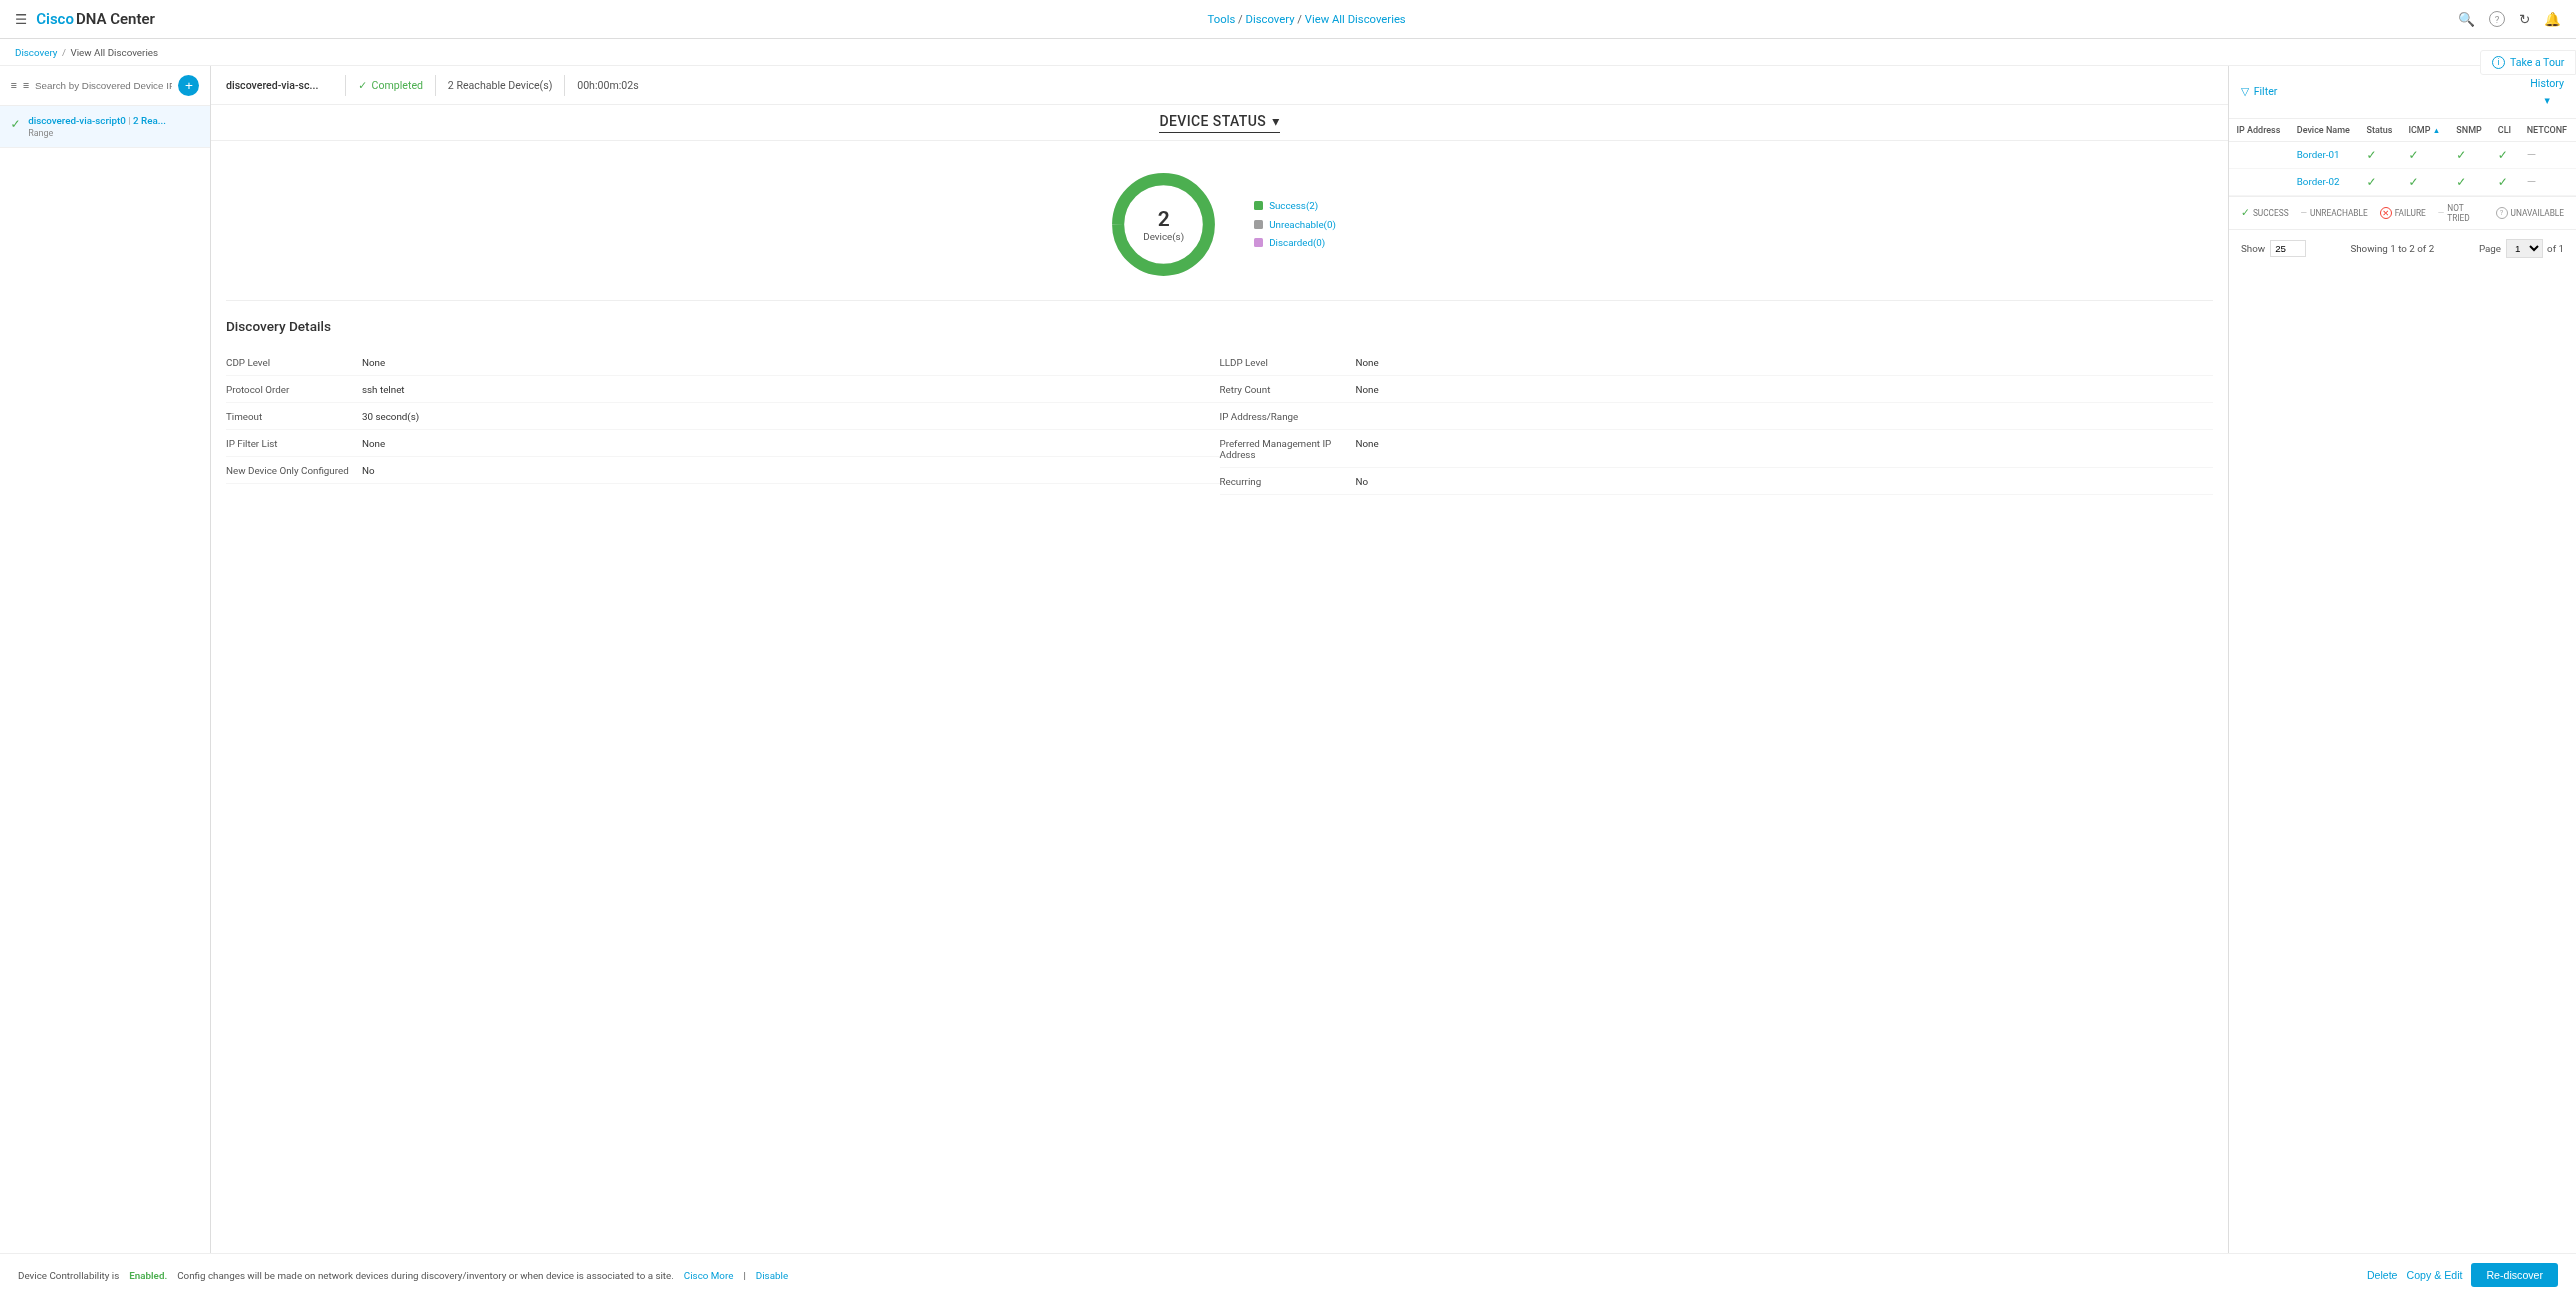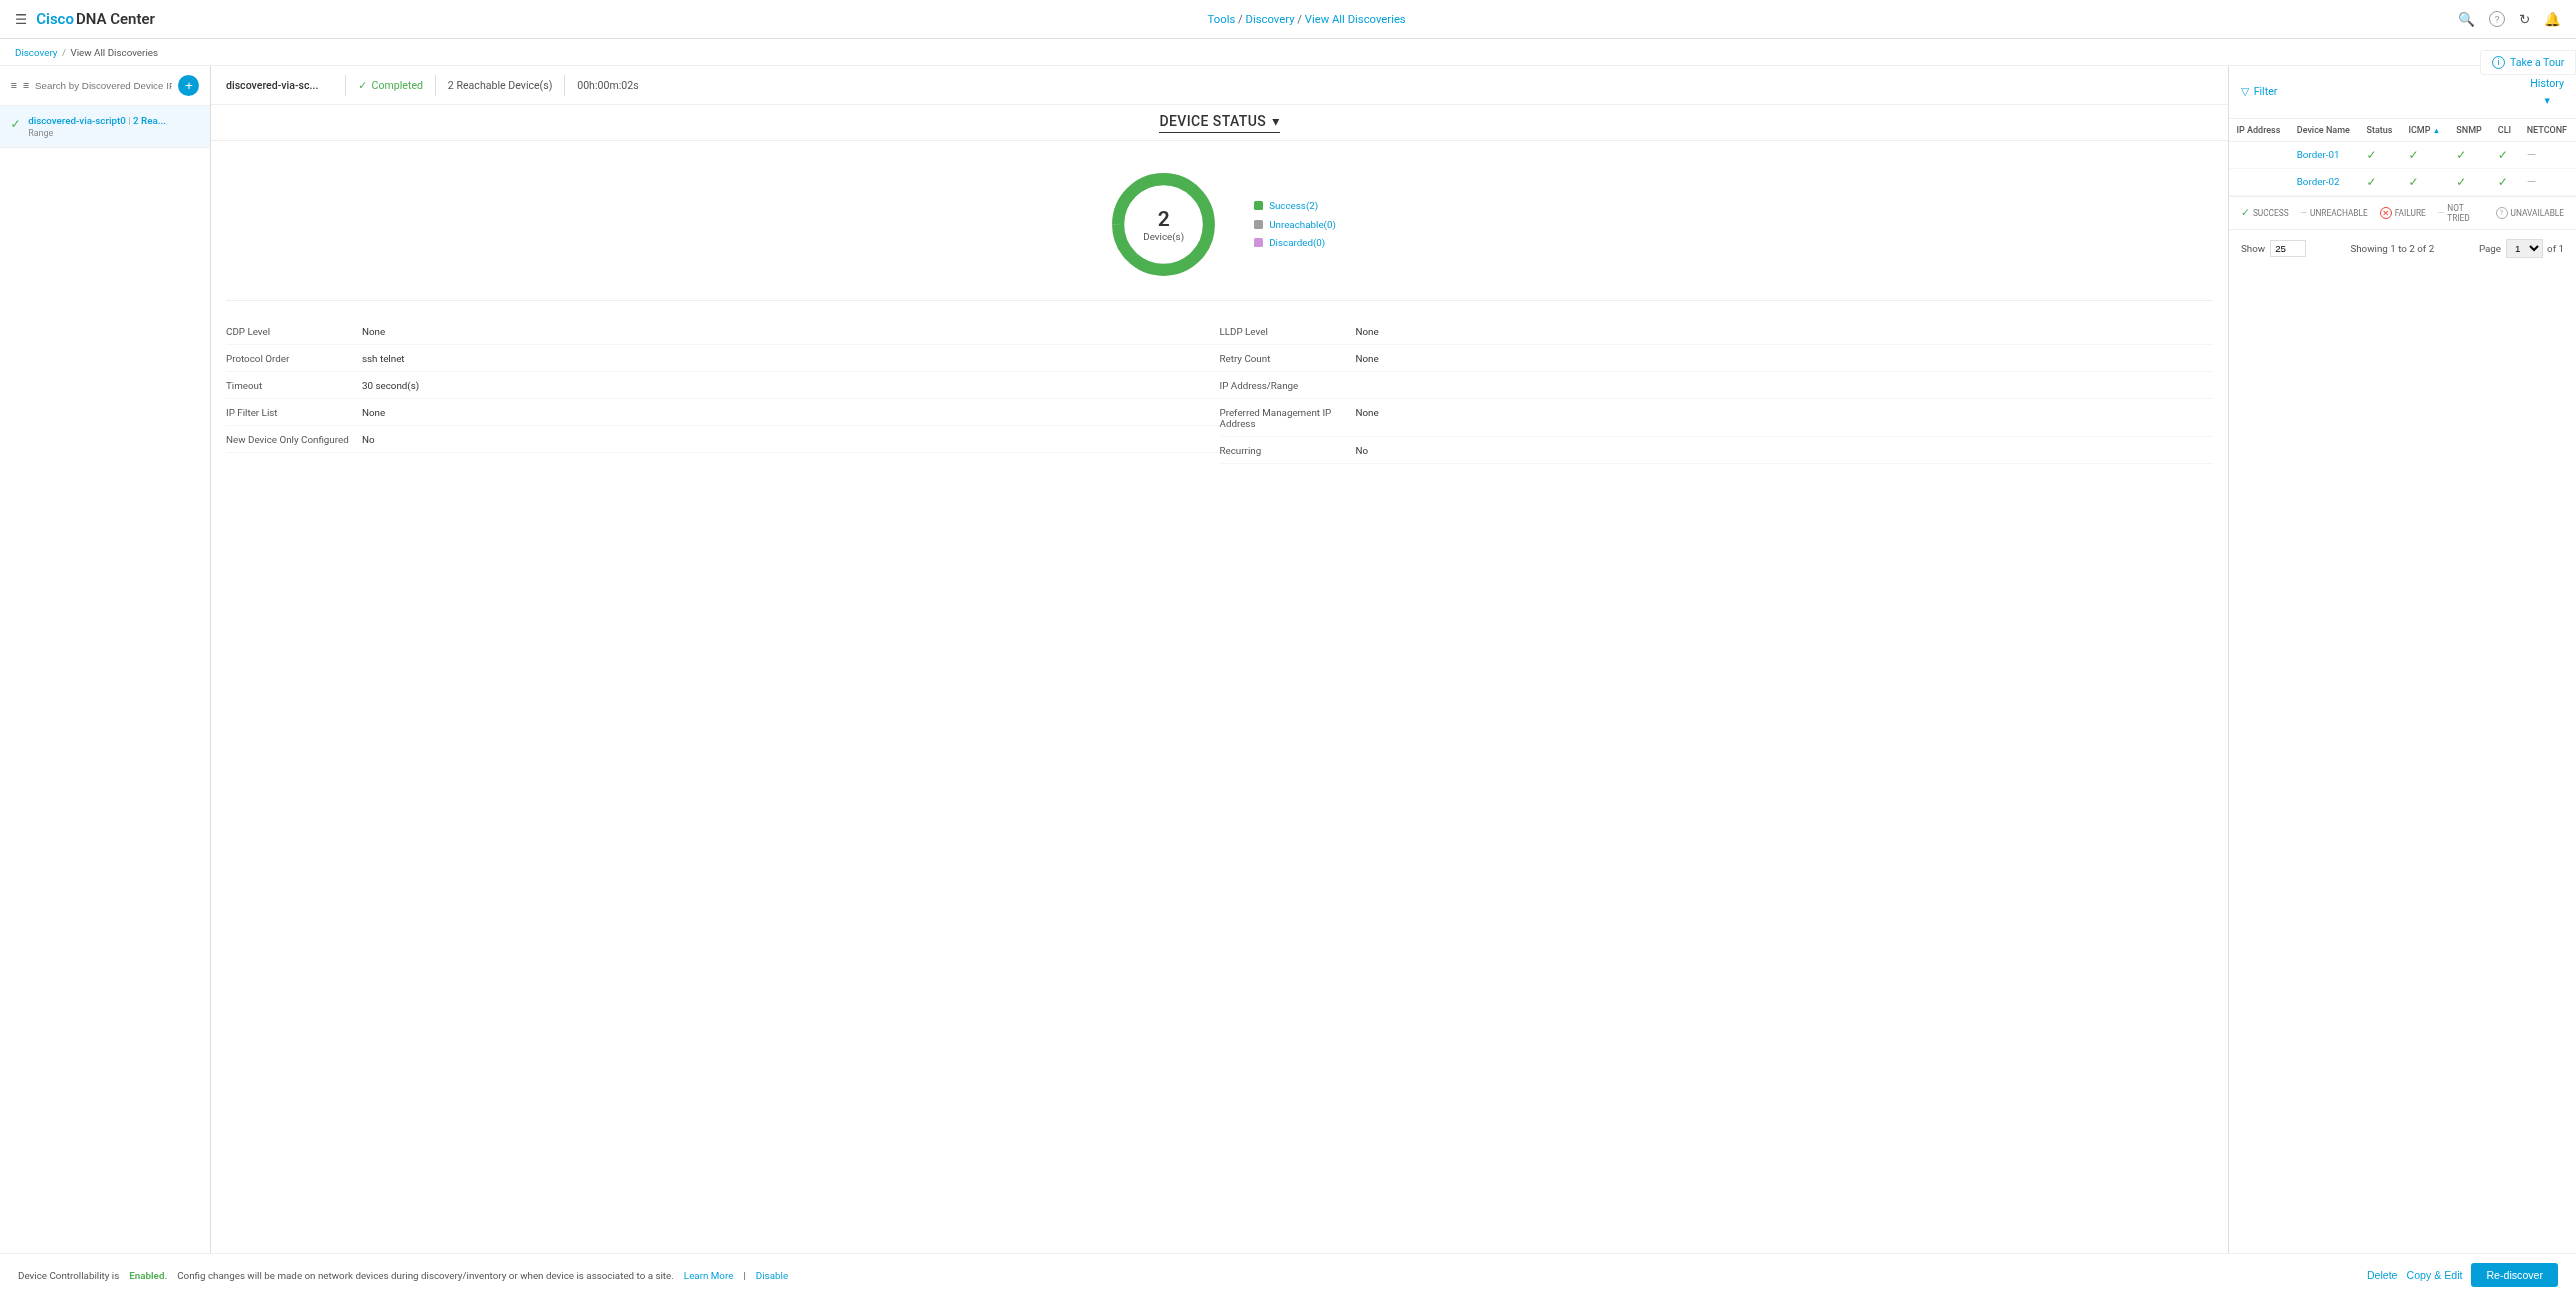--- a/index.html
+++ b/index.html
@@ -274,20 +274,21 @@
         <div class="legend-item">
           <div class="legend-dot" style="background:#ce93d8;"></div>
           <span class="legend-text">Discarded(0)</span>
         </div>
       </div>
     </div>
 
     <div class="details-divider"></div>
 
     <div class="discovery-details">
+      <h2>Discovery Details</h2>
       <div class="details-grid">
 
         <div>
           <div class="detail-row">
             <span class="detail-label">CDP Level</span>
             <span class="detail-value">None</span>
           </div>
           <div class="detail-row">
             <span class="detail-label">Protocol Order</span>
             <span class="detail-value">ssh telnet</span>
@@ -430,21 +431,21 @@
 <div style="position:fixed;top:50px;right:0;z-index:100;background:#fff;border:0.8px solid #eee;border-radius:3px 0 0 3px;padding:4.5px 10.6px;display:flex;align-items:center;gap:4.5px;cursor:pointer;">
   <span style="color:#049fd9;font-size:10.6px;border:0.8px solid #049fd9;border-radius:50%;width:13.6px;height:13.6px;display:inline-flex;align-items:center;justify-content:center;font-size:8.3px;">i</span>
   <span style="color:#049fd9;font-size:10.6px;">Take a Tour</span>
 </div>
 
 <div class="bottom-bar">
   <div class="bottom-bar-left">
     <span>Device Controllability is</span>
     <span class="enabled">Enabled.</span>
     <span>Config changes will be made on network devices during discovery/inventory or when device is associated to a site.</span>
-    <a>Learn More</a>
+    <a>Cisco More</a>
     <span> | </span>
     <a>Disable</a>
   </div>
   <div class="bottom-bar-right">
     <button class="btn-delete">Delete</button>
     <button class="btn-copy">Copy &amp; Edit</button>
     <button class="btn-rediscover">Re-discover</button>
   </div>
 </div>
 

